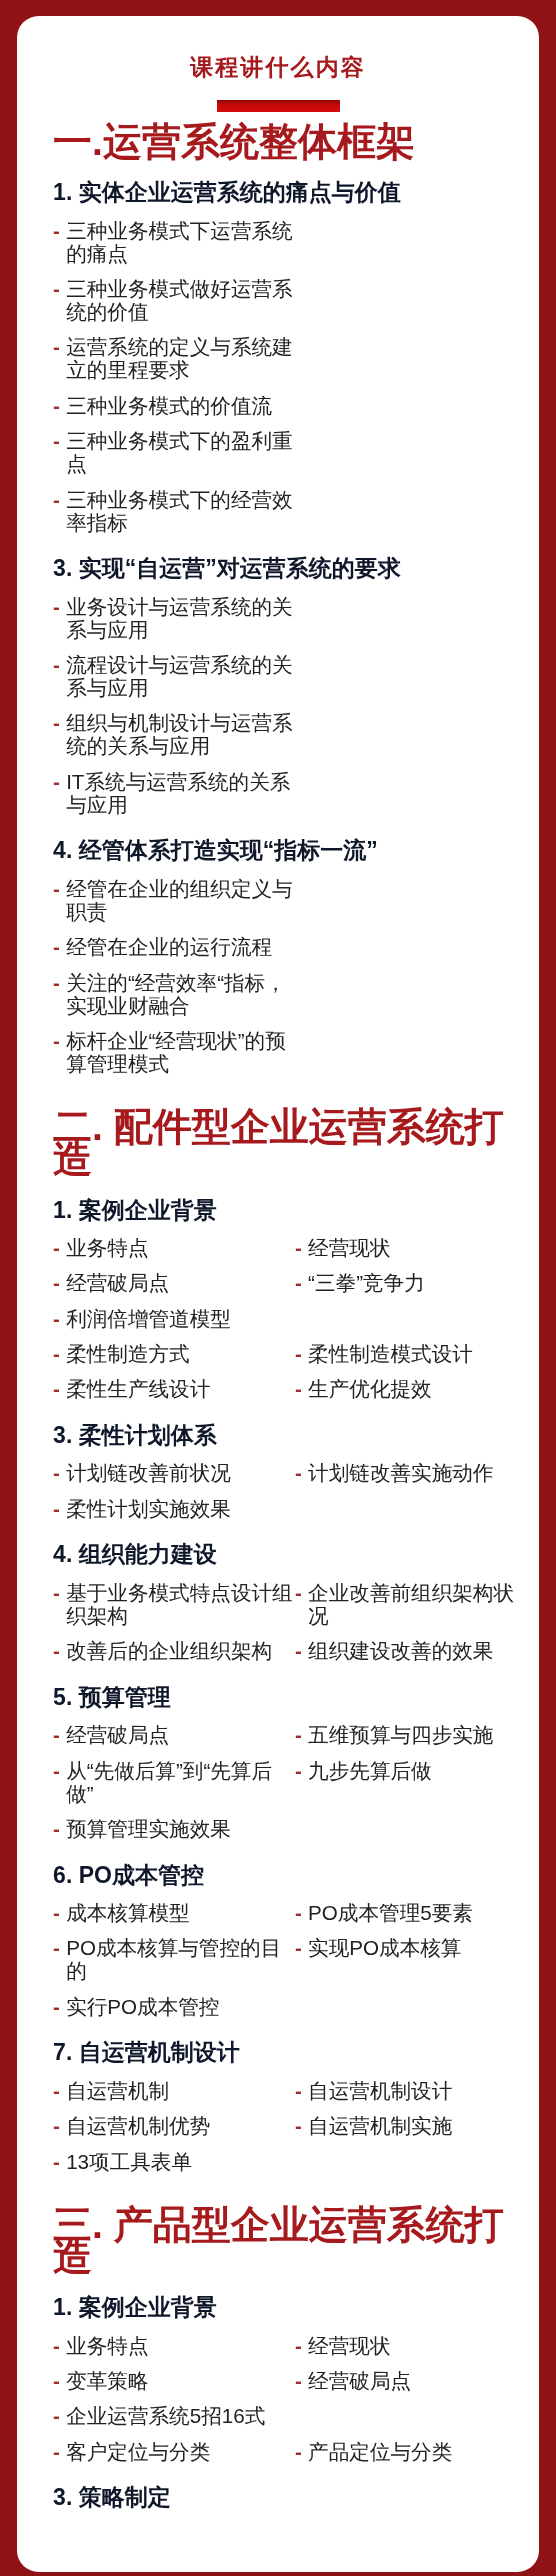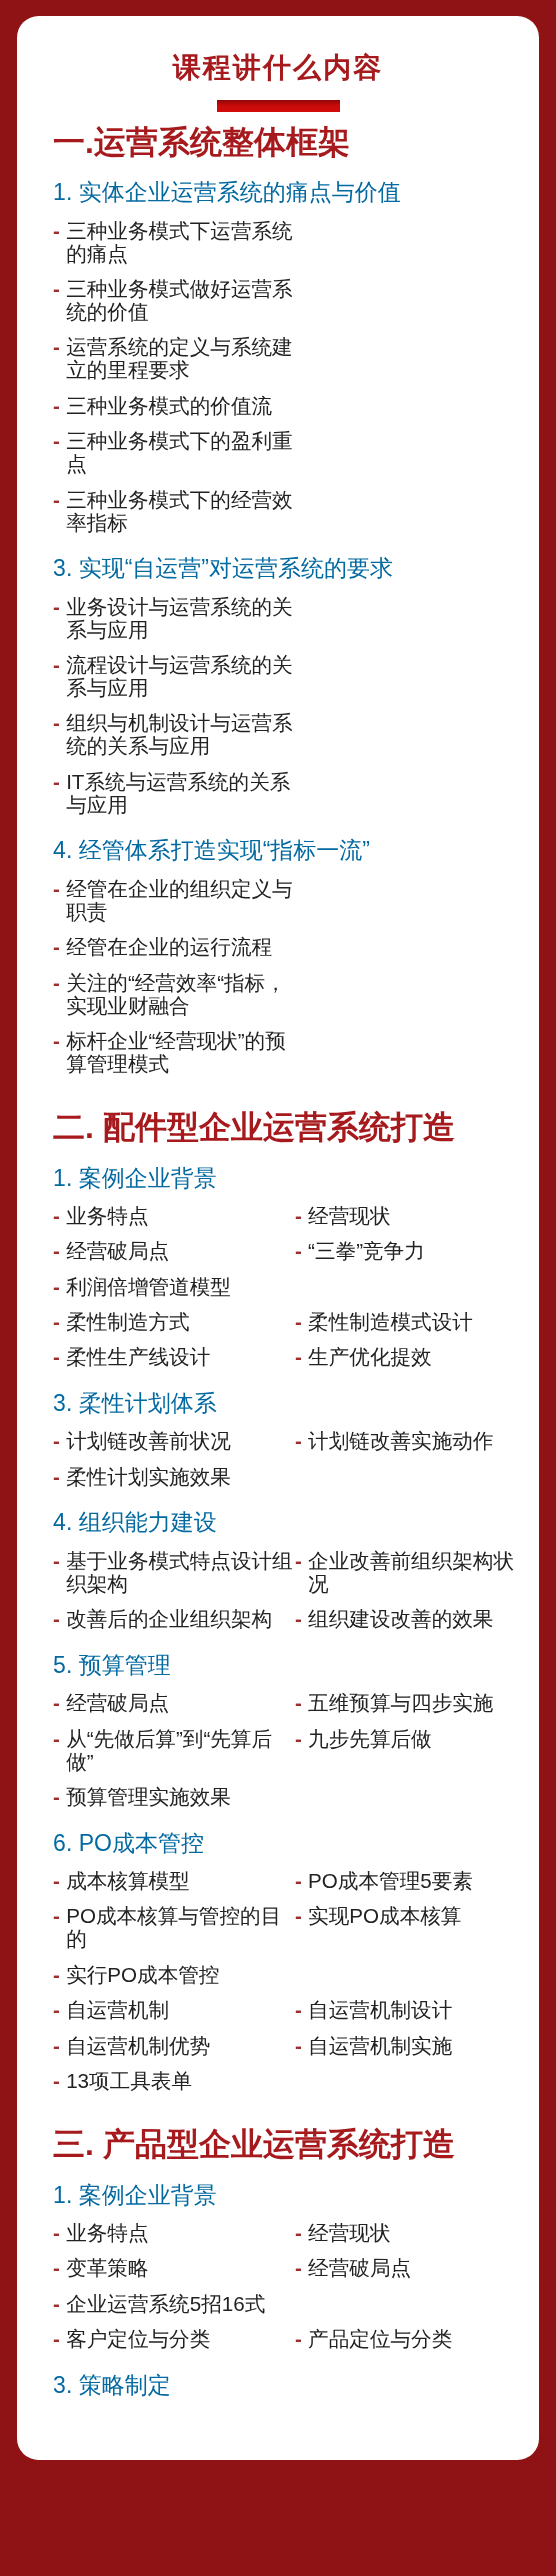--- a/index.html
+++ b/index.html
@@ -15,45 +15,45 @@
   .card{
     background:#ffffff;
     border-radius:21.6px;
     margin:0 17px;
     box-sizing:border-box;
   }
   #card1{margin-top:15.5px;padding:32px 20.6px 61px 20.6px;}
   .card-title{
     margin:0;
     text-align:center;
-    font-size:28px;
+    font-size:23px;
     line-height:39px;
     font-weight:bold;
     color:#A6191C;
     letter-spacing:2.1px;
   }
   .title-underline-bar{
     width:123px;height:12.4px;
     margin:13.4px auto 13.4px auto;
     background:linear-gradient(180deg,#8e0707 0%,#c90a0a 45%,#d30c0c 100%);
   }
   .section-heading{
     margin:36px 0 0 15.5px;
-    font-size:32px;
+    font-size:39px;
     line-height:32px;
     font-weight:bold;
     color:#A6191C;
   }
   .content-section:first-child .section-heading{margin-top:13.4px;}
   .subsection-heading{
     margin:21.6px 0 0 15.5px;
     font-size:23px;
     line-height:27px;
-    font-weight:normal;
-    color:#0369a1;
+    font-weight:bold;
+    color:#0f172a;
   }
   .outline-row{
     display:grid;
     grid-template-columns:52% 48%;
     margin:12.4px 0 0 15.5px;
   }
   .outline-item{
     display:flex;
     align-items:flex-start;
     font-size:20.6px;
@@ -321,20 +321,21 @@
               </div>
             </div>
             <div class="outline-row">
               <div class="outline-item">
                 <span class="bullet-dash">-</span>
                 <span class="outline-item-text">实行PO成本管控</span>
               </div>
             </div>
           </div>
           <div class="subsection">
+            <h3 class="subsection-heading">7. 自运营机制设计</h3>
             <div class="outline-row">
               <div class="outline-item">
                 <span class="bullet-dash">-</span>
                 <span class="outline-item-text">自运营机制</span>
               </div>
               <div class="outline-item">
                 <span class="bullet-dash">-</span>
                 <span class="outline-item-text">自运营机制设计</span>
               </div>
             </div>

